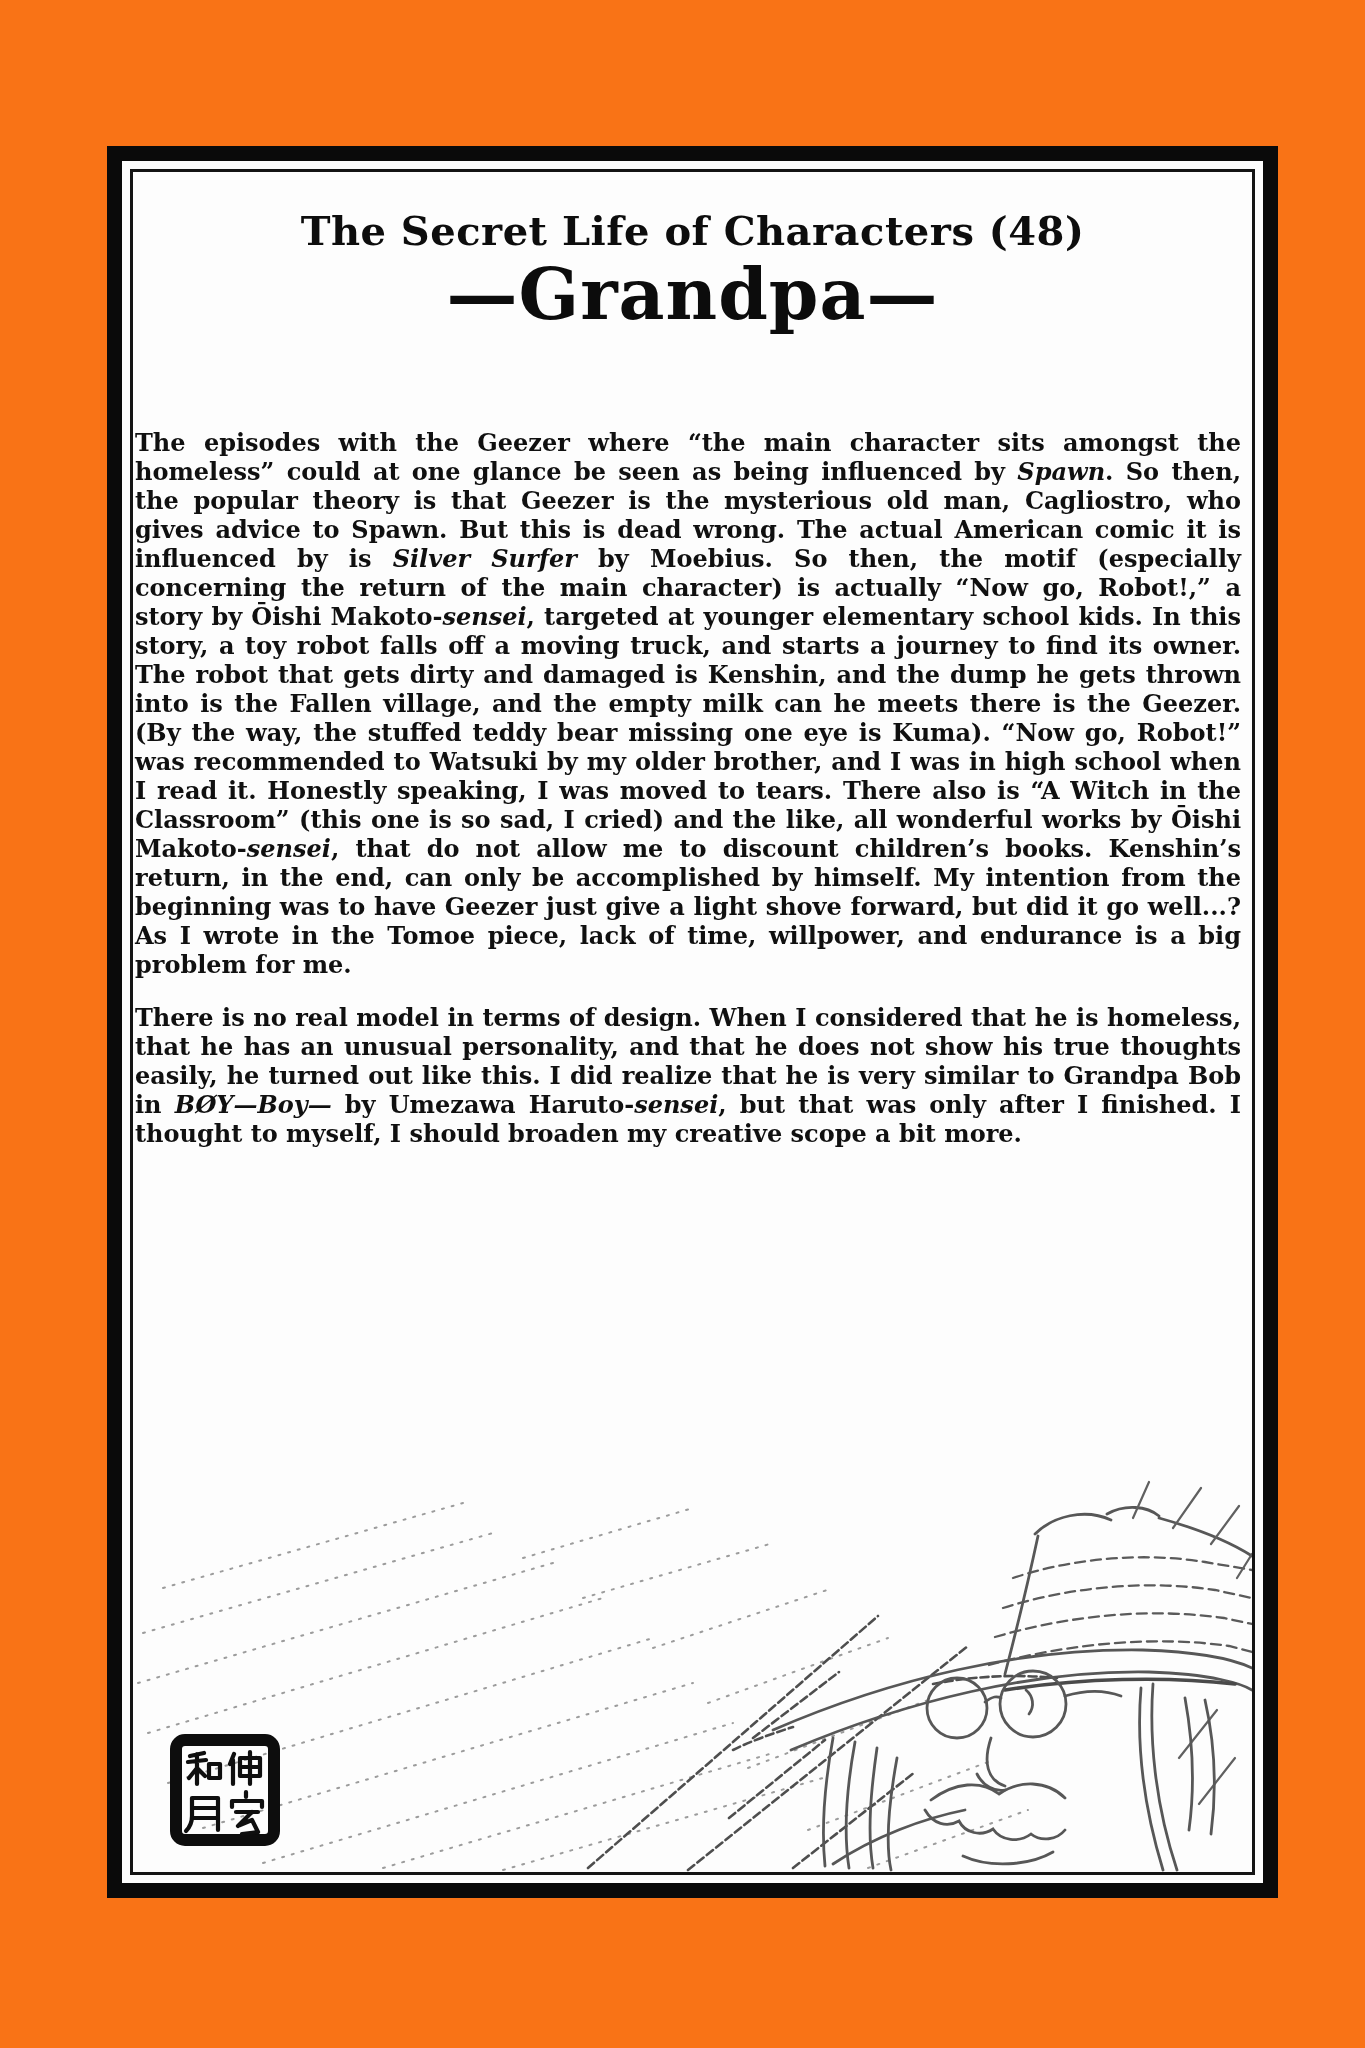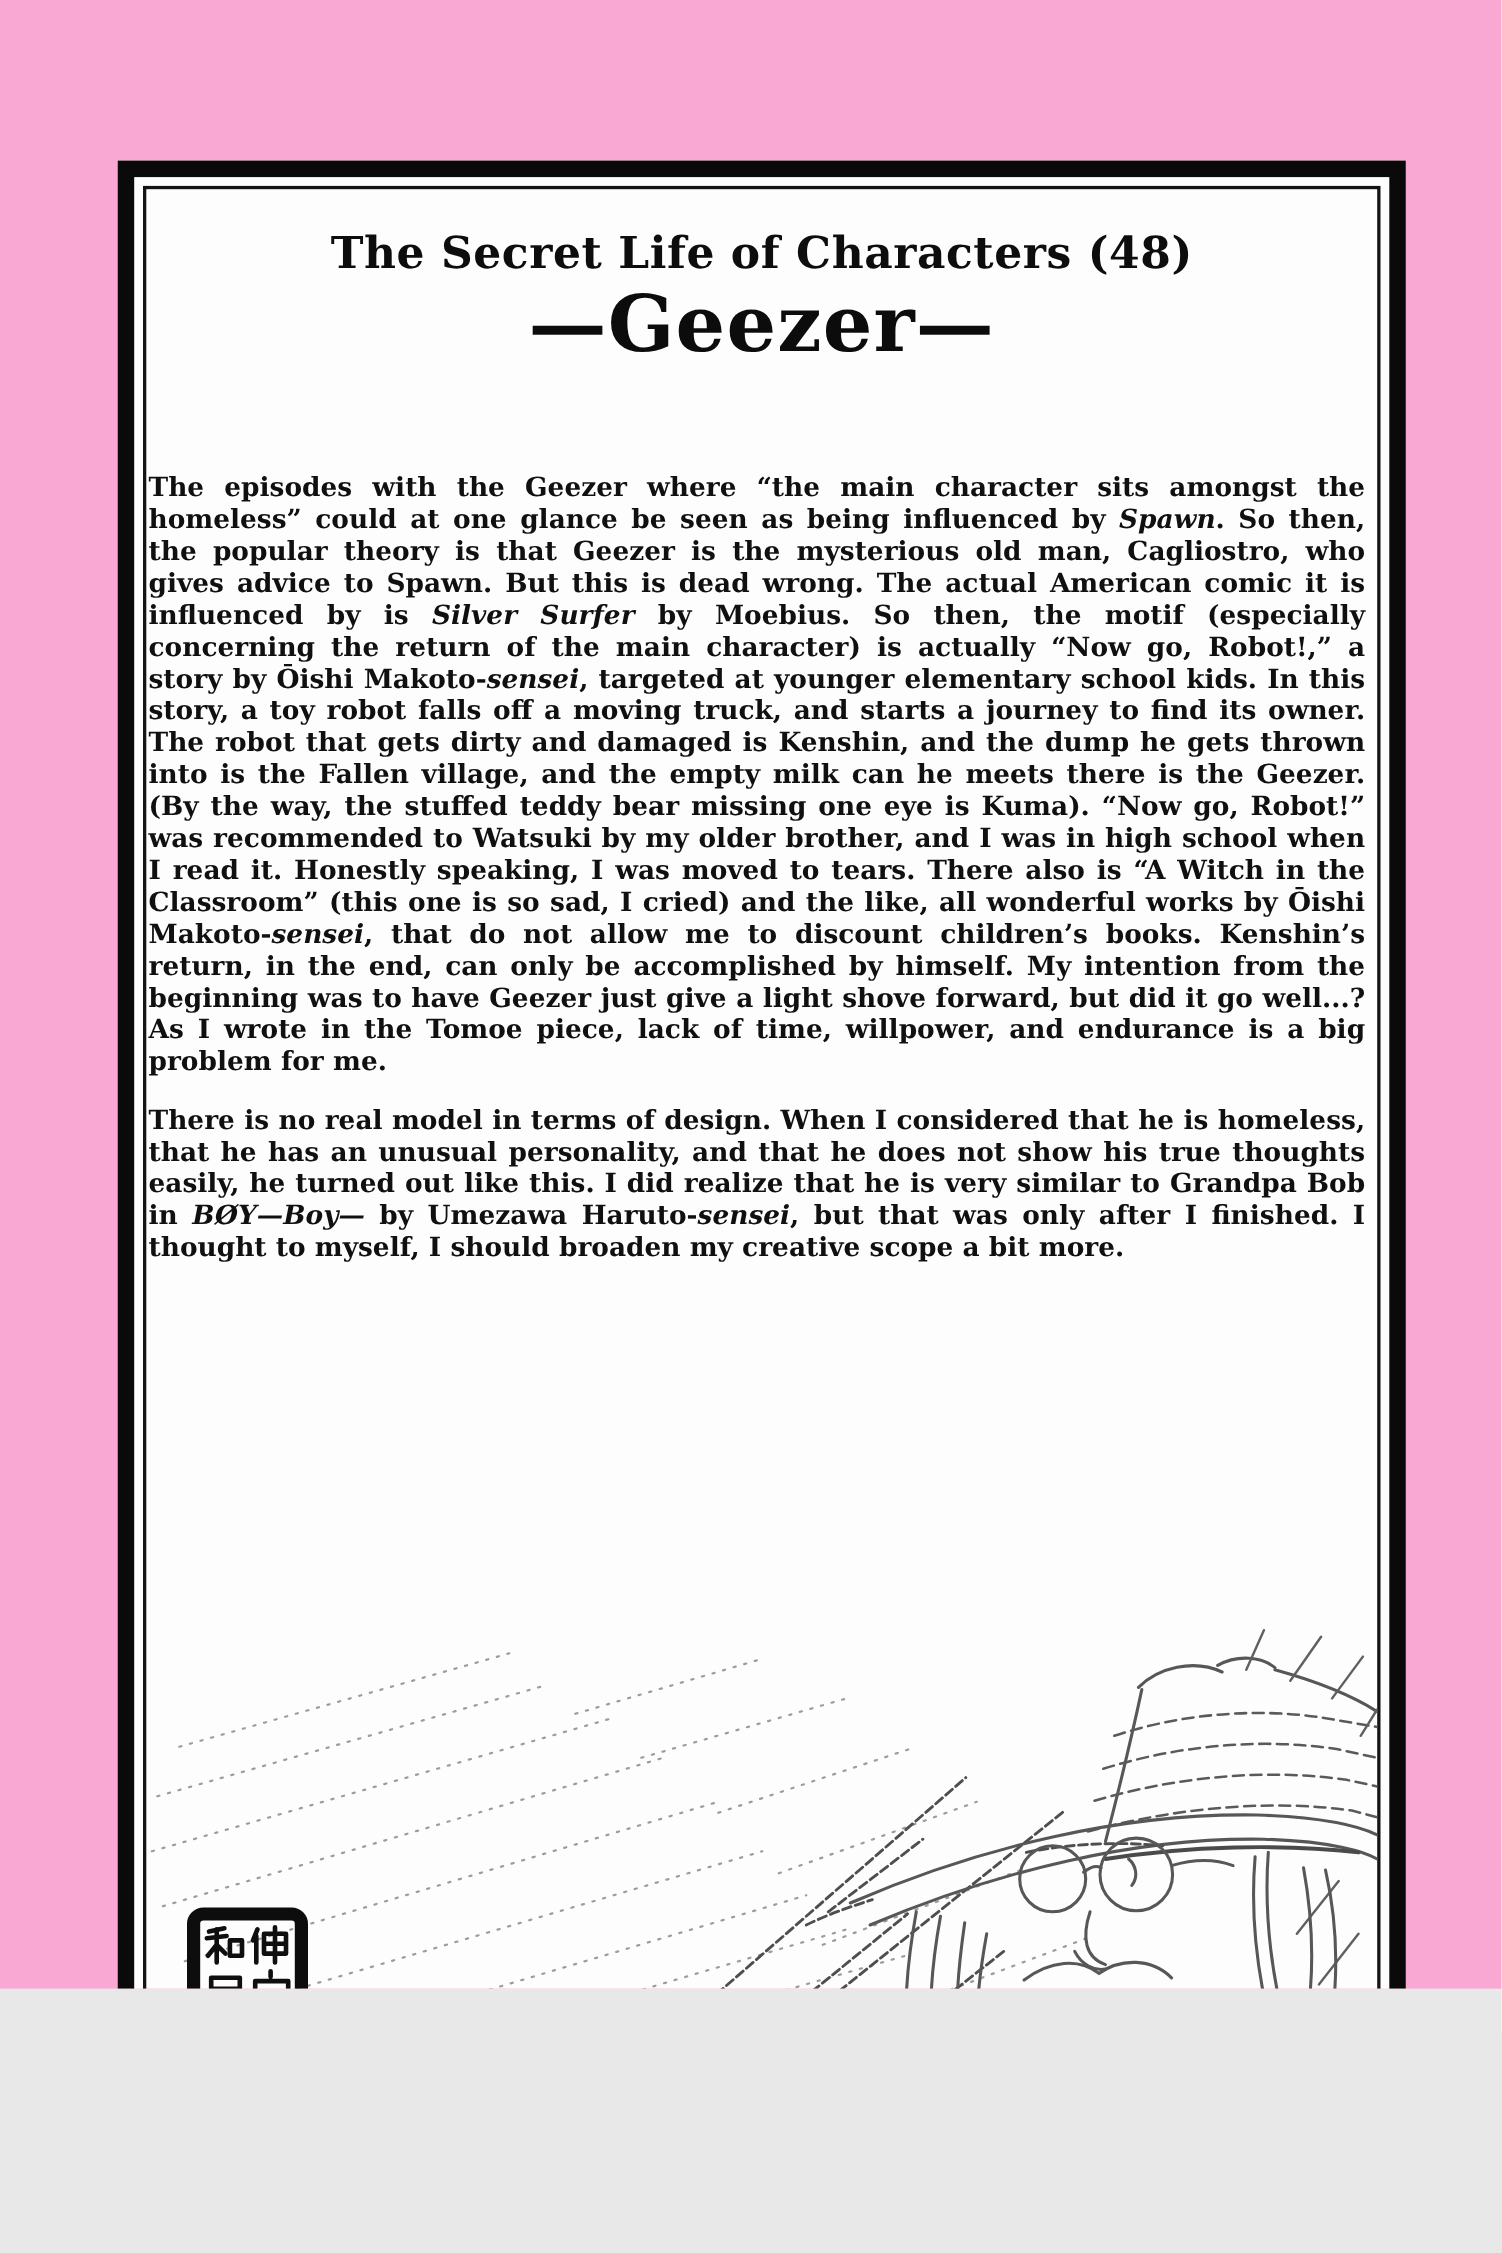--- a/index.html
+++ b/index.html
@@ -1,18 +1,18 @@
 <!DOCTYPE html>
 <html><head>
 <meta charset="utf-8">
 <style>
   html,body { margin:0; padding:0; background:#e8e8e8; }
   .page {
-    position:relative; width:1365px; height:1808px;
-    background:#f9a8d4; overflow:hidden;
+    position:relative; width:1365px; height:2048px;
+    background:#f97316; overflow:hidden;
     font-family:"DejaVu Serif", serif; color:#111;
   }
   .frame-outer {
     position:absolute; left:107px; top:146px; width:1171px; height:1752px;
     border:15px solid #0a0a0a; box-sizing:border-box; background:#fdfdfd;
   }
   .frame-inner {
     position:absolute; inset:8px; border:3px solid #141414;
   }
   .title-block {
@@ -51,21 +51,21 @@
 </style>
 </head>
 <body>
 
 <div class="page">
   <div class="frame-outer">
     <div class="frame-inner">
 
       <header class="title-block">
         <div class="title-line1">The Secret Life of Characters (48)</div>
-        <div class="title-line2">—Geezer—</div>
+        <div class="title-line2">—Grandpa—</div>
       </header>
 
       <main class="body-text">
           <p><span>The episodes with the Geezer where “the main character sits amongst the homeless” could at one glance be seen as being influenced by </span><em>Spawn</em><span>. So then, the popular theory is that Geezer is the mysterious old man, Cagliostro, who gives advice to Spawn. But this is dead wrong. The actual American comic it is influenced by is </span><em>Silver Surfer</em><span> by Moebius. So then, the motif (especially concerning the return of the main character) is actually “Now go, Robot!,” a story by Ōishi Makoto-</span><em>sensei</em><span>, targeted at younger elementary school kids. In this story, a toy robot falls off a moving truck, and starts a journey to find its owner. The robot that gets dirty and damaged is Kenshin, and the dump he gets thrown into is the Fallen village, and the empty milk can he meets there is the Geezer. (By the way, the stuffed teddy bear missing one eye is Kuma). “Now go, Robot!” was recommended to Watsuki by my older brother, and I was in high school when I read it. Honestly speaking, I was moved to tears. There also is “A Witch in the Classroom” (this one is so sad, I cried) and the like, all wonderful works by Ōishi Makoto-</span><em>sensei</em><span>, that do not allow me to discount children’s books. Kenshin’s return, in the end, can only be accomplished by himself. My intention from the beginning was to have Geezer just give a light shove forward, but did it go well...? As I wrote in the Tomoe piece, lack of time, willpower, and endurance is a big problem for me.</span></p>
           <p><span>There is no real model in terms of design. When I considered that he is homeless, that he has an unusual personality, and that he does not show his true thoughts easily, he turned out like this. I did realize that he is very similar to Grandpa Bob in </span><em>BØY—Boy—</em><span> by Umezawa Haruto-</span><em>sensei</em><span>, but that was only after I finished. I thought to myself, I should broaden my creative scope a bit more.</span></p>
         </main>
 
       <div class="sketch-area" aria-label="pencil sketch of the Geezer wearing a woven straw hat, round glasses and a bushy mustache, with diagonal hatching">
         <svg viewBox="0 0 1119 434" xmlns="http://www.w3.org/2000/svg">
 

